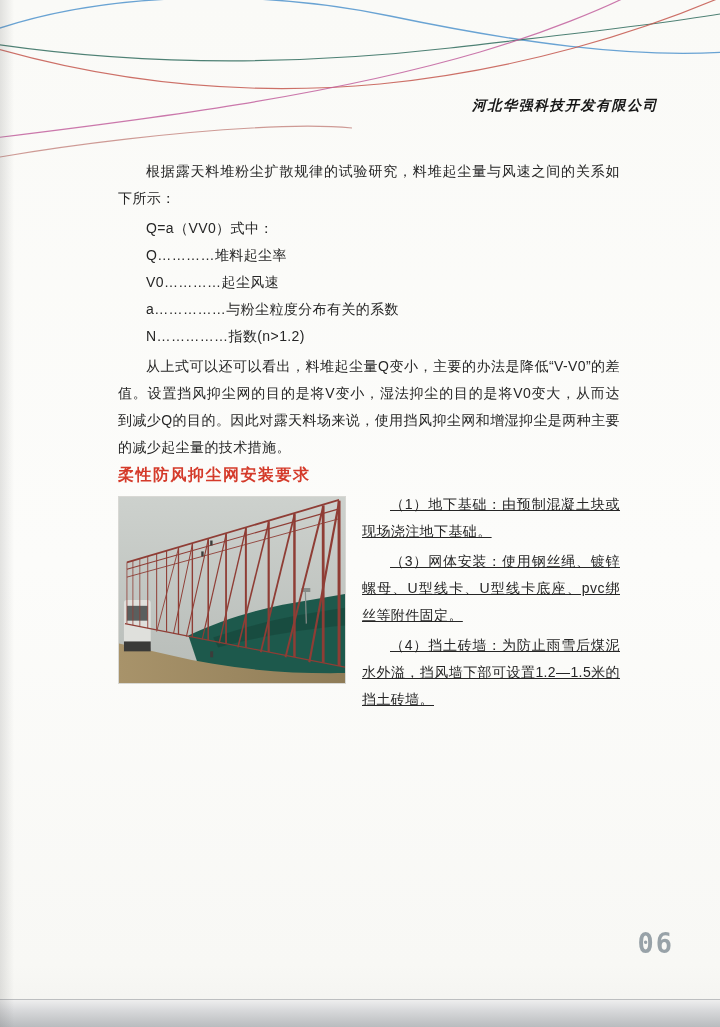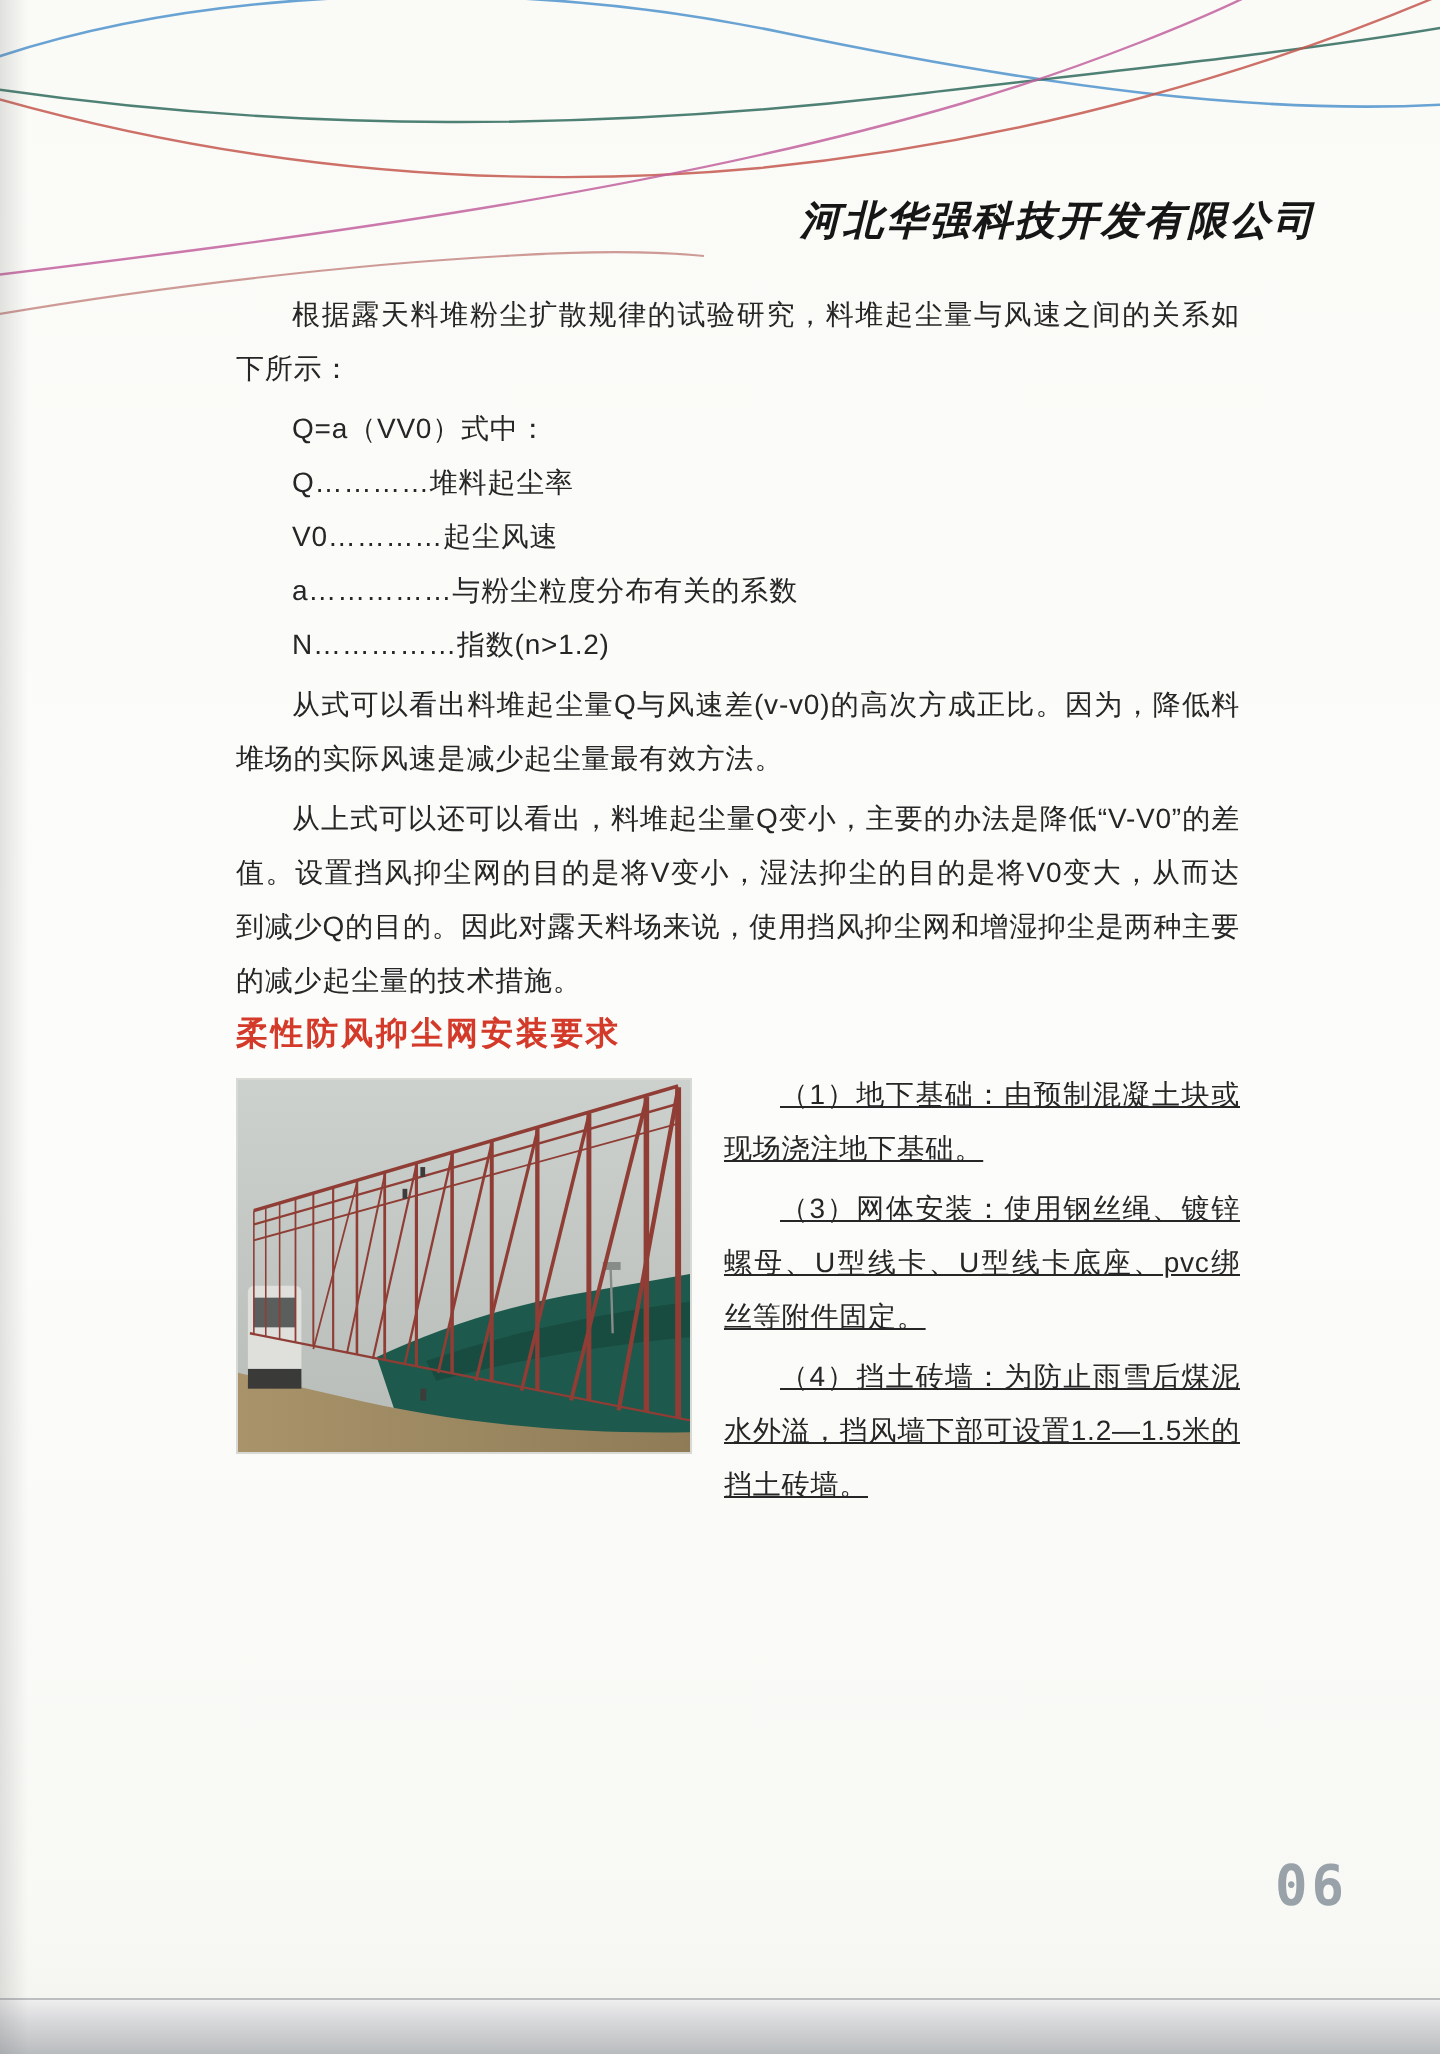--- a/index.html
+++ b/index.html
@@ -8,24 +8,24 @@
     background:linear-gradient(180deg,#fafaf7 0%,#fcfcfa 55%,#f8f8f5 94%,#f2f2ef 100%);
     font-family:"Liberation Sans","DejaVu Sans",sans-serif;color:#262626;
   }
   .page::before{
     content:"";position:absolute;left:0;top:0;bottom:0;width:14px;z-index:5;
     background:linear-gradient(90deg,rgba(90,90,90,.16),rgba(90,90,90,0));pointer-events:none;
   }
   .header-curves{position:absolute;left:0;top:0;z-index:0;}
   .company-title{
     position:absolute;top:97px;right:62px;z-index:2;margin:0;
-    font-size:20px;font-weight:bold;font-style:italic;letter-spacing:1.5px;color:#161616;
+    font-size:14px;font-weight:bold;font-style:italic;letter-spacing:1.5px;color:#161616;
     white-space:nowrap;
   }
-  .content{position:absolute;left:118px;top:144px;width:502px;z-index:2;}
+  .content{position:absolute;left:118px;top:158px;width:502px;z-index:2;}
   .content p{margin:0;font-size:14px;line-height:27px;letter-spacing:.4px;text-align:justify;}
   .indent{text-indent:2em;}
   .formula-eq{margin-top:3px !important;}
   .def-line{text-indent:2em;}
   .para{margin-top:3px !important;}
   .section-heading{
     margin:2px 0 0 0;font-size:16px;font-weight:bold;letter-spacing:1.5px;
     line-height:24px;color:#d43a2a;
   }
   .section-body{margin-top:4px;text-decoration:underline;}
@@ -64,21 +64,20 @@
 
   <div class="content">
     <p class="indent">根据露天料堆粉尘扩散规律的试验研究，料堆起尘量与风速之间的关系如下所示：</p>
 
     <p class="indent formula-eq">Q=a（VV0）式中：</p>
     <p class="def-line">Q…………堆料起尘率</p>
     <p class="def-line">V0…………起尘风速</p>
     <p class="def-line">a……………与粉尘粒度分布有关的系数</p>
     <p class="def-line">N……………指数(n&gt;1.2)</p>
 
-    <p class="indent para">从式可以看出料堆起尘量Q与风速差(v-v0)的高次方成正比。因为，降低料堆场的实际风速是减少起尘量最有效方法。</p>
     <p class="indent para">从上式可以还可以看出，料堆起尘量Q变小，主要的办法是降低“V-V0”的差值。设置挡风抑尘网的目的是将V变小，湿法抑尘的目的是将V0变大，从而达到减少Q的目的。因此对露天料场来说，使用挡风抑尘网和增湿抑尘是两种主要的减少起尘量的技术措施。</p>
 
     <h2 class="section-heading">柔性防风抑尘网安装要求</h2>
 
     <div class="section-body">
 
       <div class="photo-frame">
         <svg viewBox="0 0 228 188" preserveAspectRatio="none">
           <defs>
             <linearGradient id="sky" x1="0" y1="0" x2="0" y2="1">

